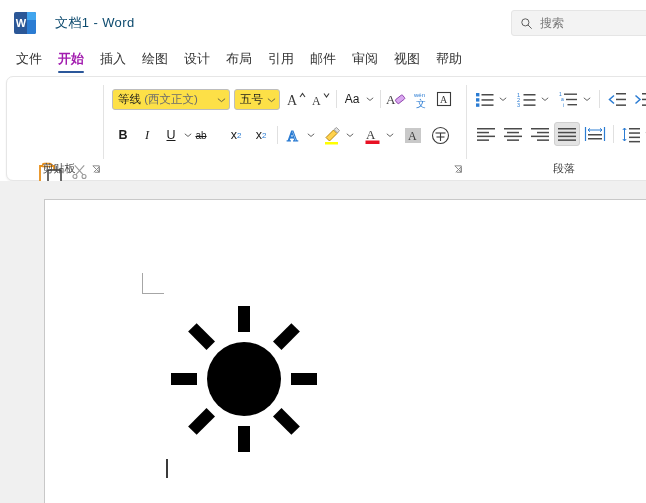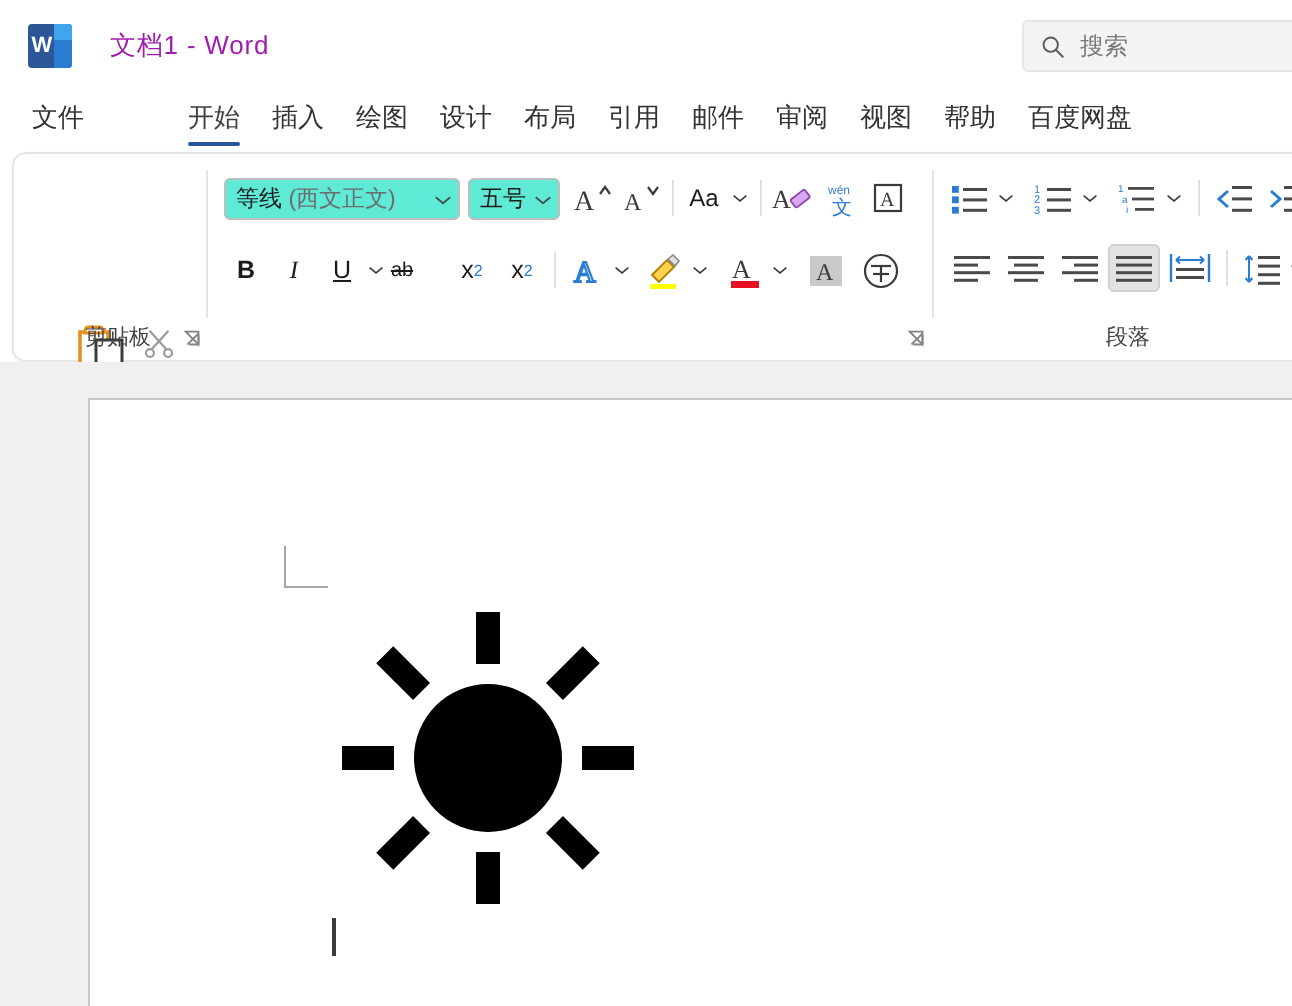--- a/index.html
+++ b/index.html
@@ -33,21 +33,21 @@
     background: #41a5ee;
   }
   .word-logo .wletter {
     position: absolute; left: 0; top: 0; width: 14px; height: 22px;
     color: #ffffff; font-size: 11px; font-weight: bold;
     display: flex; align-items: center; justify-content: center;
     font-family: "Liberation Sans", sans-serif;
   }
   .doc-title {
     position: absolute; left: 55px; top: 14px;
-    font-size: 13px; color: #a21caf; letter-spacing: .4px;
+    font-size: 13px; color: #0c4a6e; letter-spacing: .4px;
     white-space: nowrap;
   }
   .searchbox {
     position: absolute; left: 511px; top: 10px;
     width: 200px; height: 26px;
     background: #f3f3f3; border: 1px solid #e5e5e5; border-radius: 3px;
     display: flex; align-items: center; padding-left: 8px; gap: 7px;
   }
   .search-icon { width: 13px; height: 13px; flex: 0 0 auto; }
   .search-placeholder { font-size: 12px; color: #797979; }
@@ -57,21 +57,21 @@
     position: absolute; left: 0; top: 46px; width: 646px; height: 28px;
     background: #ffffff;
     display: flex; align-items: flex-end; padding-left: 8px;
   }
   .tab {
     position: relative;
     font-size: 13px; color: #333333;
     padding: 3px 8px 6px 8px;
     white-space: nowrap; cursor: default;
   }
-  .tab.active { color: #404040; font-weight: normal; margin-left: 36px; }
+  .tab.active { color: #a21caf; font-weight: bold; }
   .tab.active::after {
     content: ""; position: absolute; left: 8px; right: 8px; bottom: 1px;
     height: 2px; background: #2b579a; border-radius: 1px;
   }
 
   
   .ribbon {
     position: absolute; left: 6px; top: 76px; width: 654px; height: 105px;
     background: #ffffff;
     border: 1px solid #e6e6e6;
@@ -100,21 +100,21 @@
   .paste-label { font-size: 11.5px; color: #1b1b1b; margin-top: 1px; }
   .paste-chev { margin-top: -1px; }
   .mini-btn {
     position: absolute; width: 20px; height: 20px;
     display: flex; align-items: center; justify-content: center; cursor: default;
   }
 
   
   .combo {
     position: absolute; height: 21px;
-    border: 1px solid #bdbdbd; border-radius: 3px; background: #5eead4;
+    border: 1px solid #bdbdbd; border-radius: 3px; background: #fde047;
     display: flex; align-items: center; padding: 0 3px 0 5px;
     font-size: 11.5px; color: #1b1b1b; white-space: nowrap; cursor: default;
   }
   .combo .cval { flex: 1 1 auto; overflow: hidden; }
   .combo .cgray { color: #6c6c6c; }
   .combo .cchev { flex: 0 0 auto; margin-left: 3px; opacity: .85; }
 
   .fbtn {
     position: absolute; height: 22px; min-width: 22px;
     display: flex; align-items: center; justify-content: center;
@@ -177,21 +177,20 @@
     <div class="tab active">开始</div>
     <div class="tab">插入</div>
     <div class="tab">绘图</div>
     <div class="tab">设计</div>
     <div class="tab">布局</div>
     <div class="tab">引用</div>
     <div class="tab">邮件</div>
     <div class="tab">审阅</div>
     <div class="tab">视图</div>
     <div class="tab">帮助</div>
-    <div class="tab">百度网盘</div>
   </div>
 
   <div class="ribbon">
    <div class="ribbon-inner">
 
     <div class="paste-btn">
       <svg width="34" height="34" viewBox="0 0 34 34">
         <path d="M7 7 h14 v20 h-14 z" fill="#ffffff" stroke="#e8901c" stroke-width="1.8"></path>
         <path d="M11 4.5 h6 a1.4 1.4 0 0 1 1.4 1.4 v1.6 h-8.8 v-1.6 a1.4 1.4 0 0 1 1.4 -1.4 z" fill="#ffffff" stroke="#e8901c" stroke-width="1.5"></path>
         <rect x="15" y="11" width="13" height="17" fill="#ffffff" stroke="#3a3a3a" stroke-width="1.5"></rect>

